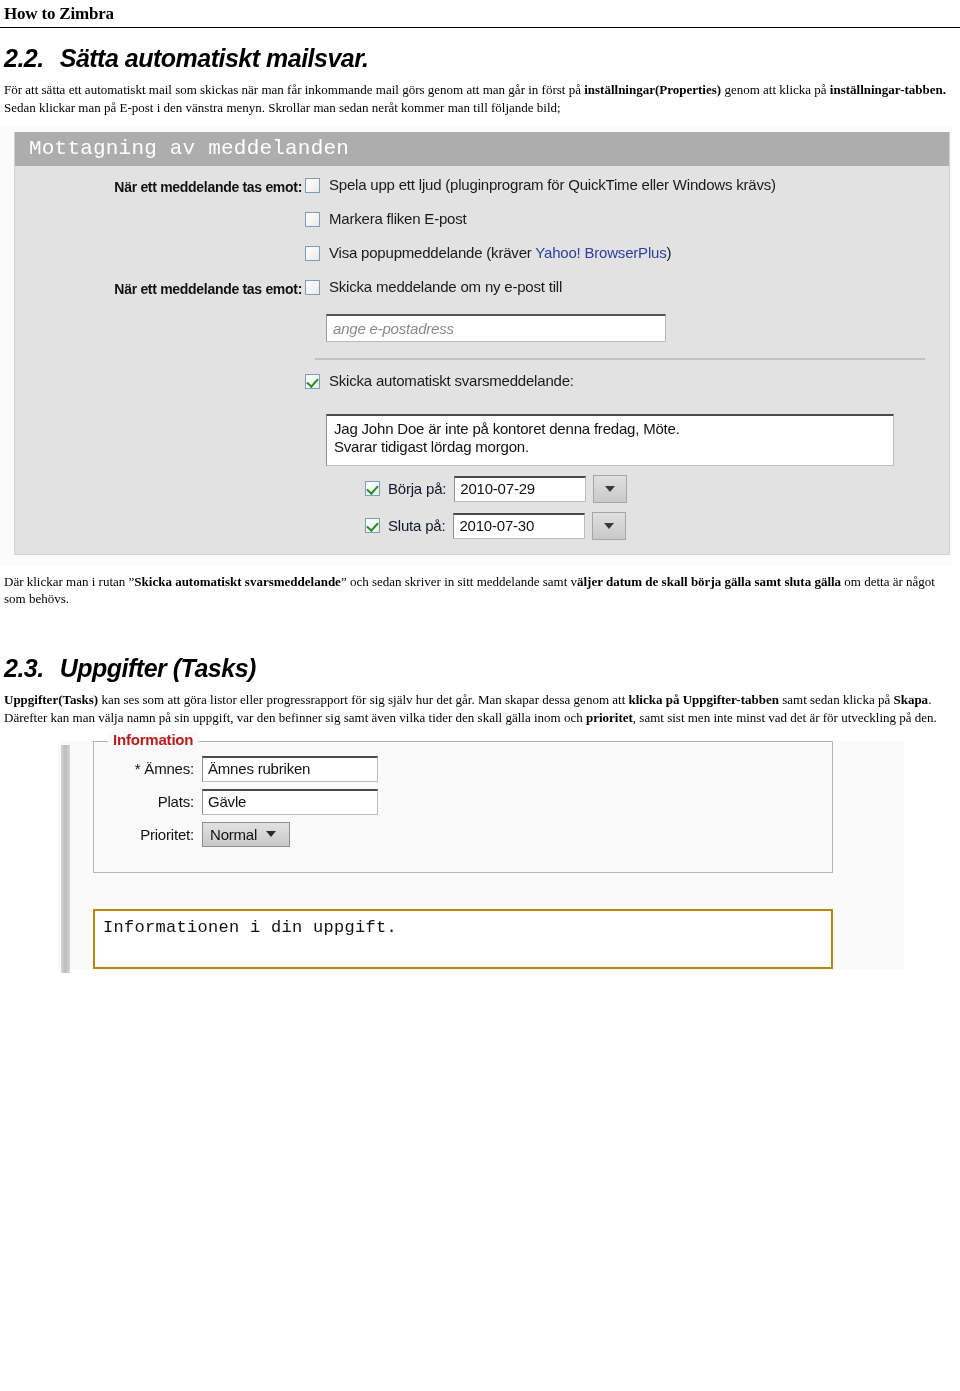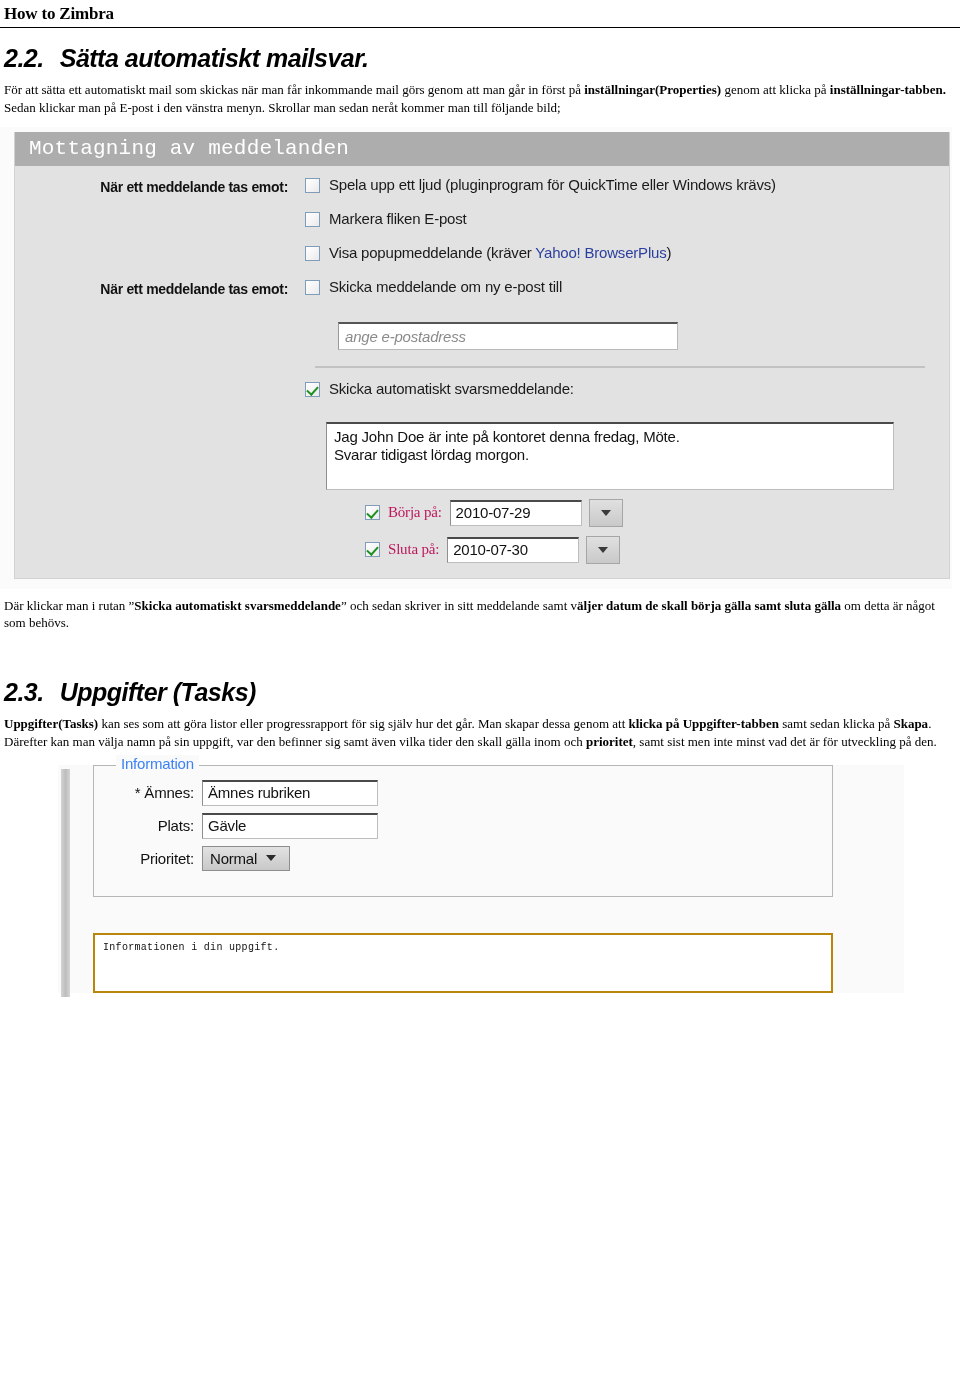--- a/index.html
+++ b/index.html
@@ -71,21 +71,21 @@
   .panel-body { padding: 10px 0 14px 0; }
 
   .row {
     display: flex;
     align-items: flex-start;
     min-height: 34px;
   }
   .row-label {
     width: 290px;
     text-align: right;
-    padding-right: 17px;
+    padding-right: 3px;
     font-family: "Liberation Sans", sans-serif;
     font-size: 14px;
     font-weight: bold;
     color: #111;
     padding-top: 3px;
     letter-spacing: -0.3px;
   }
   .row-ctl { flex: 1; display: flex; align-items: flex-start; }
 
   .cbx {
@@ -131,21 +131,21 @@
   }
 
   .divider {
     height: 2px;
     background: #c2c2c2;
     margin: 10px 24px 12px 300px;
   }
 
   .textarea {
     width: 568px;
-    height: 68px;
+    height: 52px;
     background: #ffffff;
     border: 1px solid #bdbdbd;
     border-top: 2px solid #4a4a4a;
     border-left: 1px solid #8f8f8f;
     font-family: "Liberation Sans", sans-serif;
     font-size: 15px;
     color: #111;
     padding: 4px 7px;
     line-height: 1.25;
     letter-spacing: -0.2px;
@@ -153,23 +153,23 @@
   }
 
   .daterow {
     display: flex;
     align-items: center;
     margin-top: 9px;
     padding-left: 350px;
   }
   .daterow .cbx { margin-top: 0; }
   .date-label {
-    font-family: Liberation Serif, serif;
-    font-size: 15px;
-    color: #be185d;
+    font-family: Liberation Sans, sans-serif;
+    font-size: 15px;
+    color: #0f172a;
     margin: 0 8px 0 8px;
     letter-spacing: -0.2px;
   }
   .date-field {
     width: 132px;
     height: 26px;
     background: #fff;
     border: 1px solid #bdbdbd;
     border-top: 2px solid #4a4a4a;
     border-left: 1px solid #8f8f8f;
@@ -210,27 +210,27 @@
   .fieldset {
     margin: 10px 0 0 35px;
     width: 740px;
     border: 1px solid #b6b6b6;
     padding: 14px 0 18px 0;
     position: relative;
     background: #fafafa;
   }
   .legend {
     position: absolute;
-    top: -11px; left: 22px;
+    top: -11px; left: 14px;
     background: #fafafa;
     padding: 0 5px;
     font-family: "Liberation Sans", sans-serif;
     font-size: 15px;
-    font-weight: normal;
-    color: #3b82f6;
+    font-weight: bold;
+    color: #b91c1c;
     letter-spacing: -0.2px;
   }
   .frow {
     display: flex;
     align-items: center;
     margin: 0 0 7px 0;
   }
   .flabel {
     width: 108px;
     text-align: right;
@@ -270,21 +270,21 @@
 
   .gapzone { height: 36px; }
   .editor {
     margin: 0 0 0 35px;
     width: 740px;
     min-height: 60px;
     background: #ffffff;
     border: 2px solid #b8860b;
     padding: 7px 6px 10px 8px;
     font-family: "Liberation Mono", monospace;
-    font-size: 10px;
+    font-size: 17px;
     color: #111;
     letter-spacing: 0.3px;
   }
 </style>
 </head>
 <body>
 
 <div class="doc-header">
   <span>How to Zimbra</span>
 </div>
@@ -329,21 +329,21 @@
       </div>
 
       <div class="row">
         <div class="row-label">När ett meddelande tas emot:</div>
         <div class="row-ctl">
           <span class="cbx"></span>
           <span class="cbx-label">Skicka meddelande om ny e-post till</span>
         </div>
       </div>
 
-      <div class="row" style="margin-top:10px;gap:12px;">
+      <div class="row" style="margin-top:2px;">
         <div class="row-label"></div>
         <div class="row-ctl" style="padding-left:21px;">
           <div class="textinput">ange e-postadress</div>
         </div>
       </div>
 
       <div class="divider"></div>
 
       <div class="row">
         <div class="row-label"></div>

